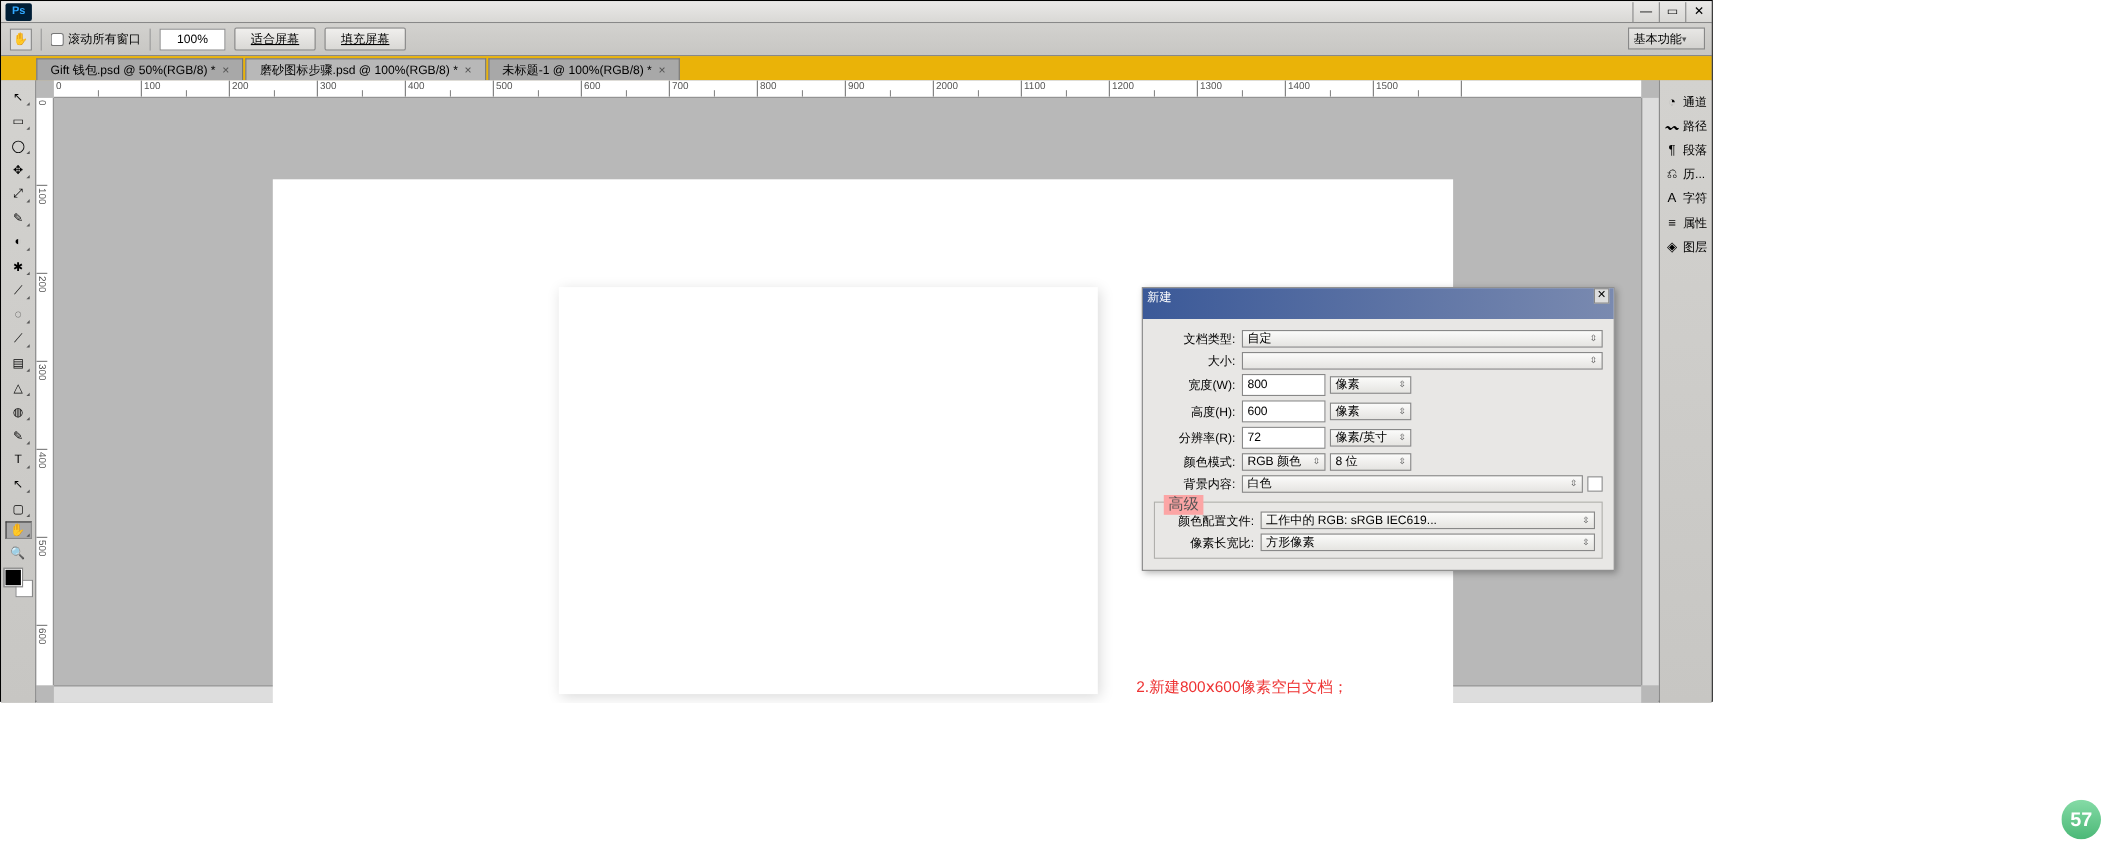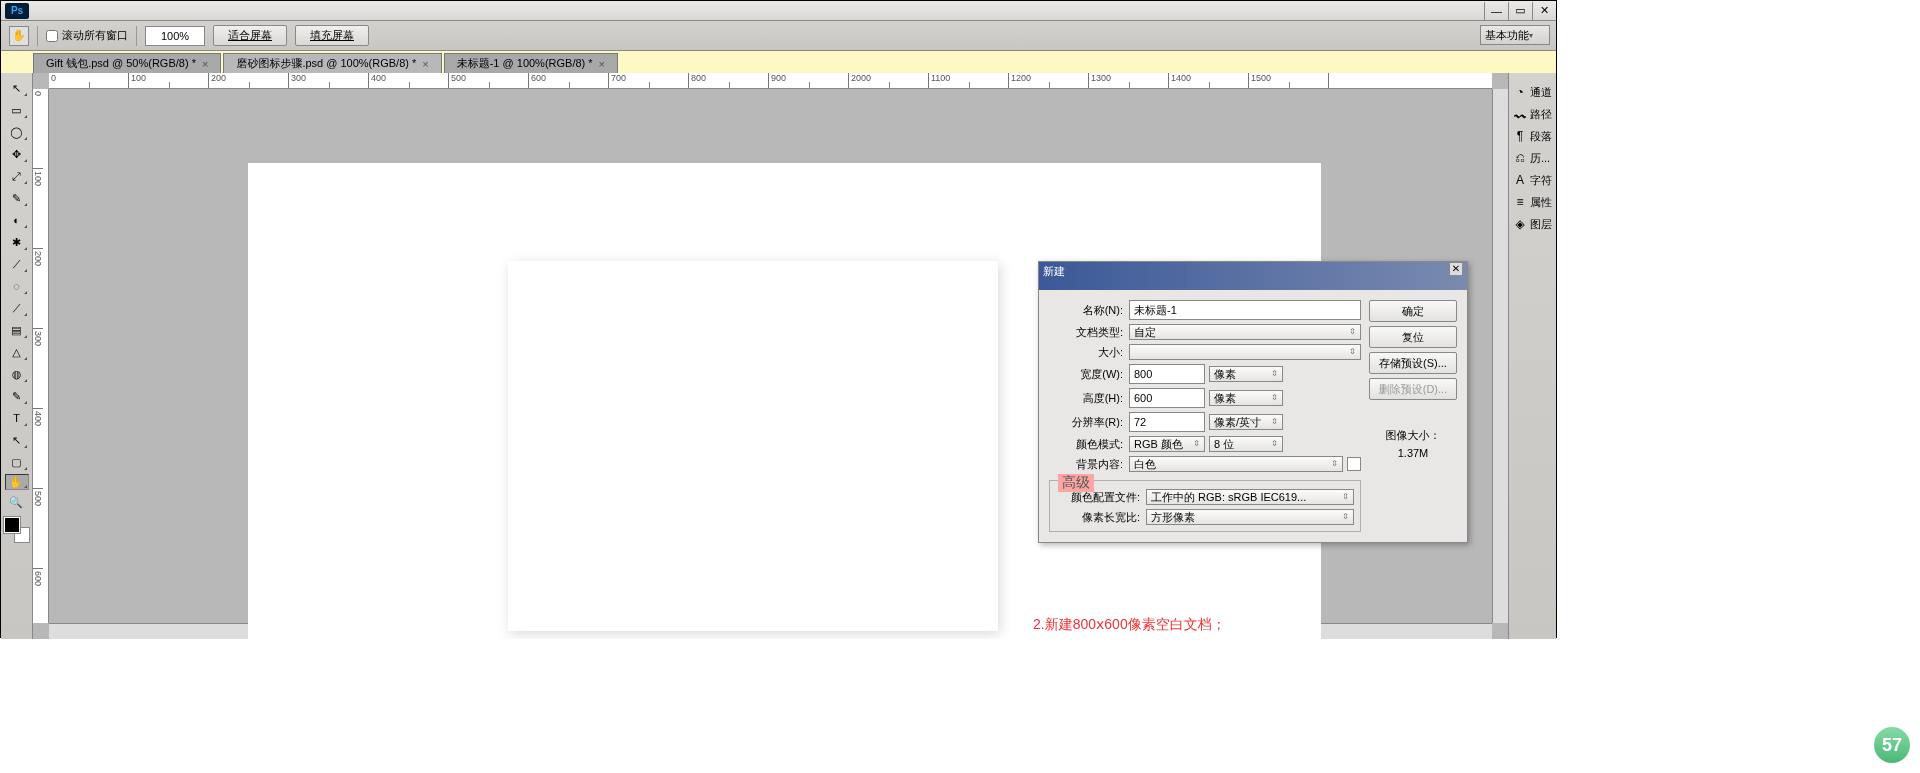--- a/index.html
+++ b/index.html
@@ -12,21 +12,21 @@
 .winctrl{margin-left:auto;display:flex;}
 .winctrl div{width:24px;height:18px;border-left:1px solid #888;display:flex;align-items:center;justify-content:center;}
 .optbar{height:30px;background:linear-gradient(#d3d2cf,#c7c6c3);border-bottom:1px solid #888;display:flex;align-items:center;padding:0 8px;gap:8px;}
 .opt-icon{width:20px;height:20px;border:1px solid #888;background:#e0e0e0;display:flex;align-items:center;justify-content:center;}
 .chk{display:flex;align-items:center;gap:4px;}
 .chk input{width:12px;height:12px;}
 .zoom-box{width:60px;height:20px;border:1px solid #888;background:#fff;text-align:center;line-height:18px;}
 .btn-o{padding:2px 14px;border:1px solid #888;background:linear-gradient(#f0efed,#d9d8d5);border-radius:2px;text-decoration:underline;}
 .sep{width:1px;height:20px;background:#999;}
 .workspace-sel{position:absolute;right:6px;top:24px;width:70px;height:20px;border:1px solid #888;background:linear-gradient(#e8e7e5,#d3d2cf);display:flex;align-items:center;padding:0 4px;}
-.tabs{height:22px;background:#fef9c3;display:flex;align-items:flex-end;padding-left:32px;}
+.tabs{height:22px;background:#eab308;display:flex;align-items:flex-end;padding-left:32px;}
 .tab{height:20px;padding:0 12px;background:#b8b8b8;border:1px solid #777;border-bottom:none;display:flex;align-items:center;gap:6px;margin-right:2px;}
 .tab.inactive{background:#a8a8a8;}
 .tab-close{color:#555;}
 .main{display:flex;height:566px;}
 .toolbar{width:32px;background:linear-gradient(#d3d2cf,#c7c6c3);border-right:1px solid #888;display:flex;flex-direction:column;align-items:center;padding-top:4px;}
 .tool{width:24px;height:20px;margin:1px 0;display:flex;align-items:center;justify-content:center;position:relative;border:1px solid transparent;}
 .tool.sel{background:#aaa;border:1px inset #888;}
 .tool-tri{position:absolute;right:1px;bottom:1px;width:0;height:0;border-right:3px solid #555;border-top:3px solid transparent;}
 .color-fb{width:26px;height:26px;position:relative;margin-top:4px;}
 .fg{width:16px;height:16px;background:#000;border:1px solid #fff;outline:1px solid #888;position:absolute;top:0;left:0;z-index:2;}
@@ -235,24 +235,20 @@
         <div class="caption2">2.新建800ⅹ600像素空白文档；</div>
 
         <div class="dialog">
           <div class="dlg-title">
             <span>新建</span>
             <span class="dlg-close">✕</span>
           </div>
           <div class="dlg-body">
             <div class="dlg-left">
               <div class="row">
-                <div class="row-lbl">名称(N):</div>
-                <div class="inp">未标题-1</div>
-              </div>
-              <div class="row">
                 <div class="row-lbl">文档类型:</div>
                 <div class="sel" style="flex:1">
                   <span>自定</span>
                     <span class="sel-ar">⇳</span>
                 </div>
               </div>
               <div class="row">
                 <div class="row-lbl">大小:</div>
                 <div class="sel" style="flex:1;color:#999">
                   <span></span>
@@ -313,30 +309,20 @@
                 </div>
                 <div class="row" style="margin-bottom:0">
                   <div class="row-lbl" style="width:90px">像素长宽比:</div>
                   <div class="sel" style="flex:1">
                     <span>方形像素</span>
                       <span class="sel-ar">⇳</span>
                   </div>
                 </div>
               </div>
             </div>
-            <div class="dlg-right">
-              <div class="dlg-btn">确定</div>
-              <div class="dlg-btn">复位</div>
-              <div class="dlg-btn">存储预设(S)...</div>
-              <div class="dlg-btn dis">删除预设(D)...</div>
-              <div class="img-info">
-                <div>图像大小：</div>
-                <div>1.37M</div>
-              </div>
-            </div>
           </div>
         </div>
       </div>
     </div>
 
     <div class="rpanel">
       <div class="rp-item">
           <span class="rp-ic">◔</span>
           <span>通道</span>
         </div>

